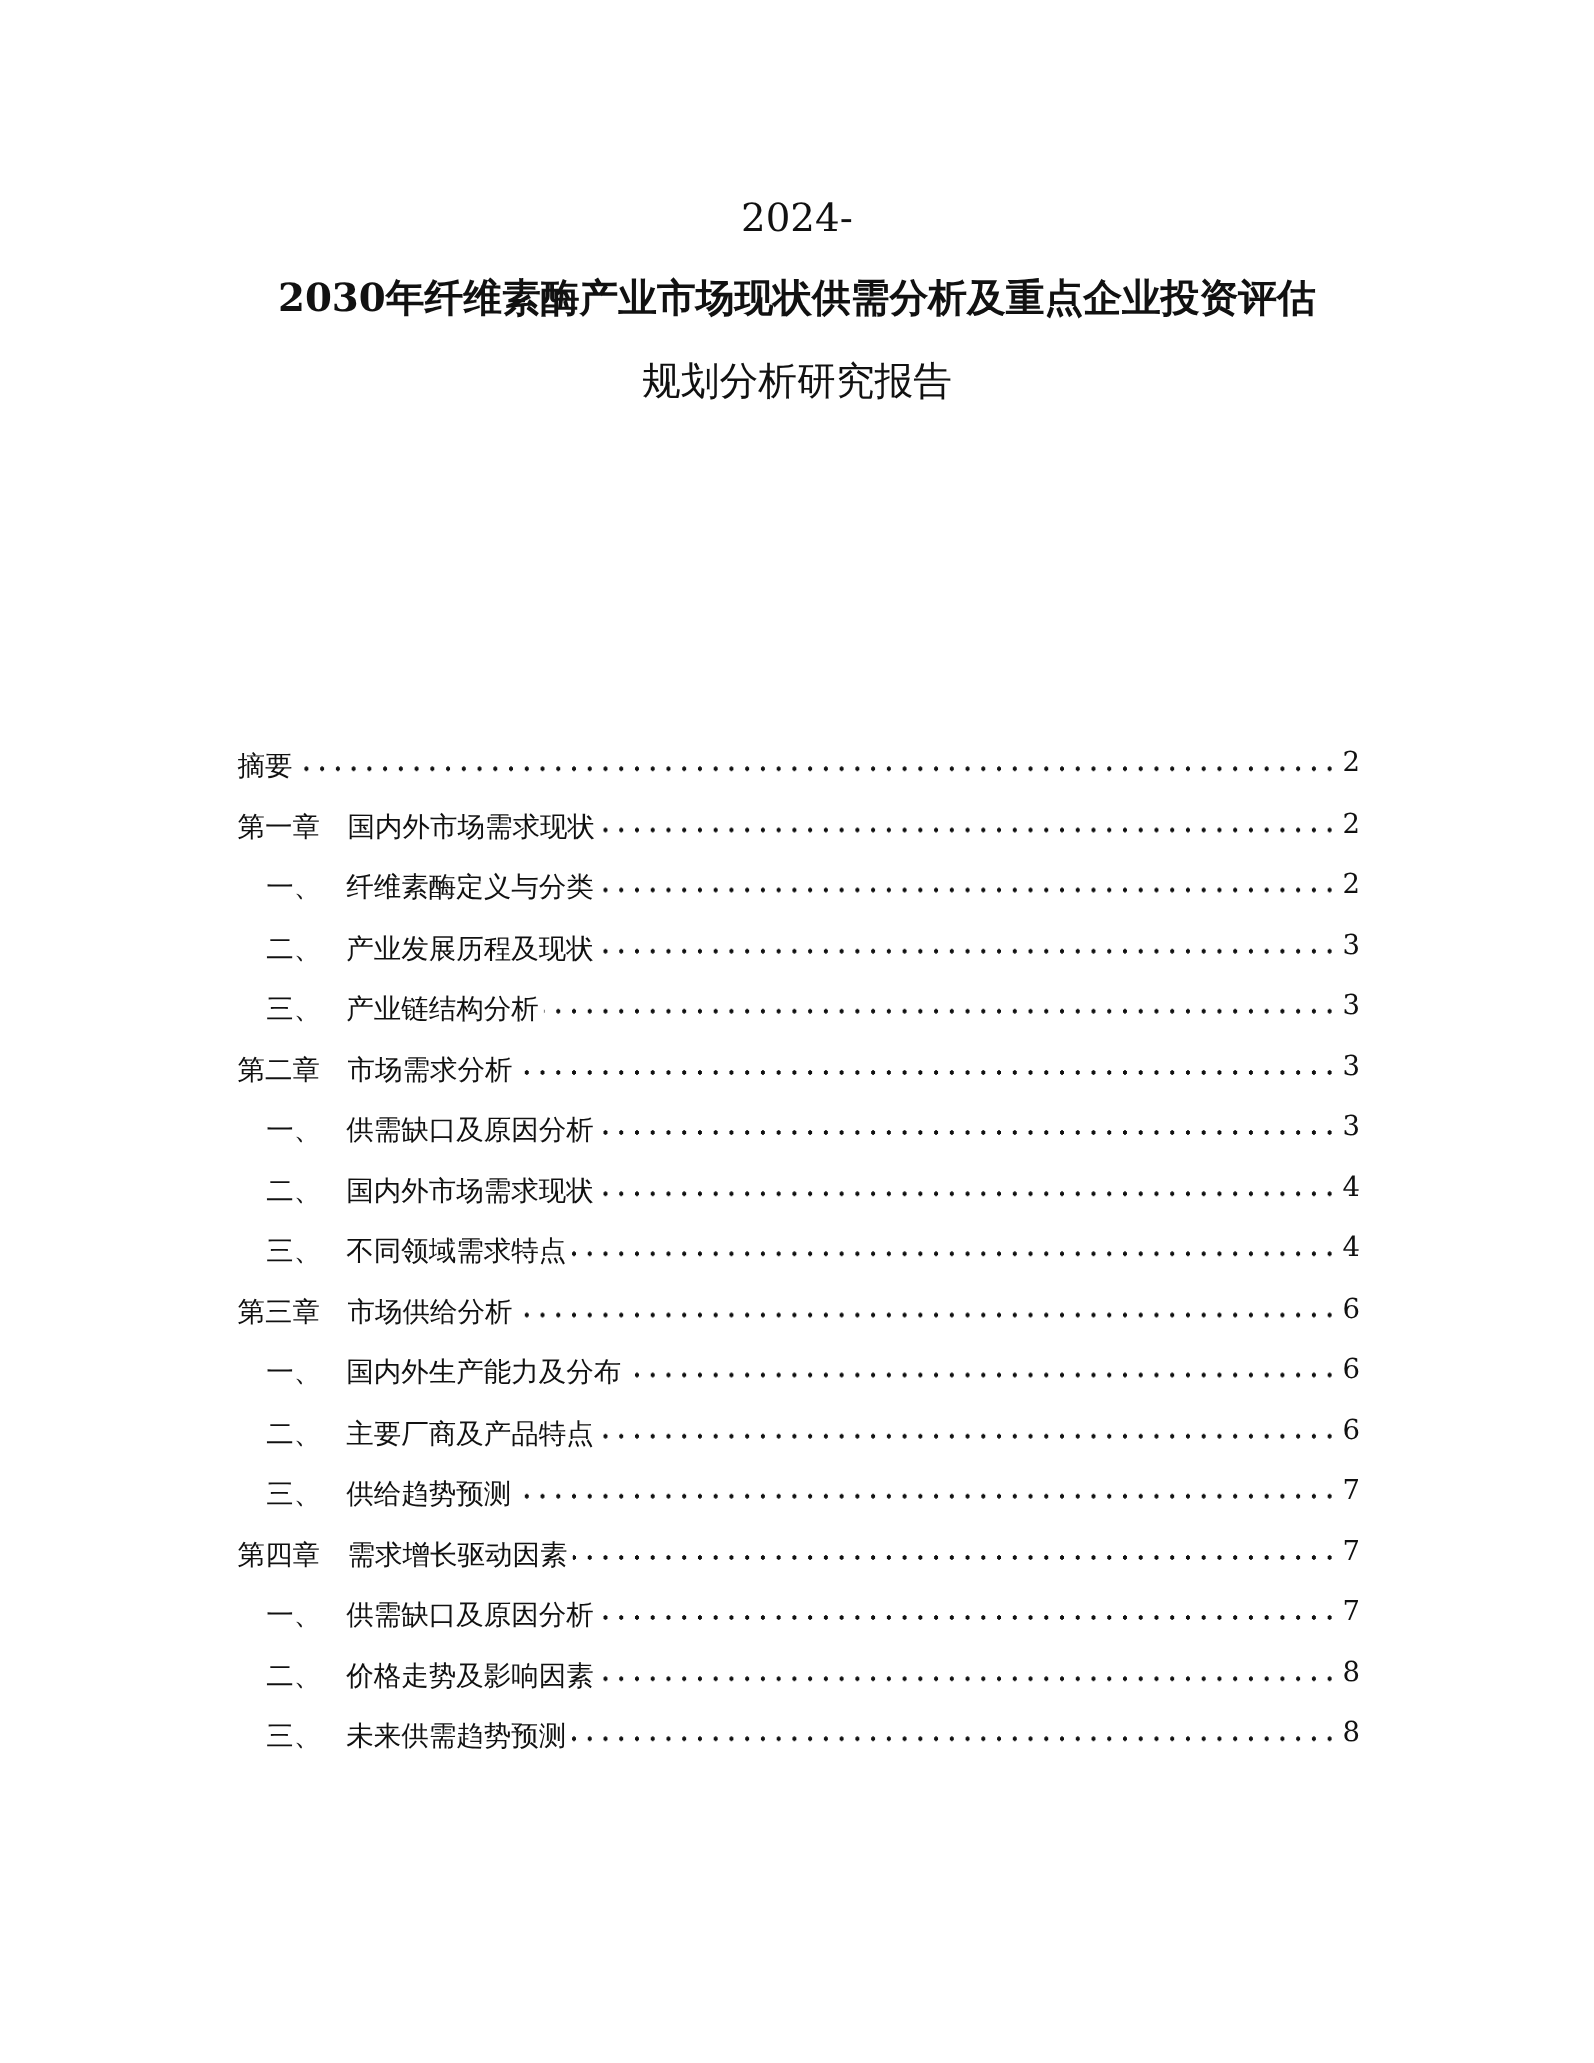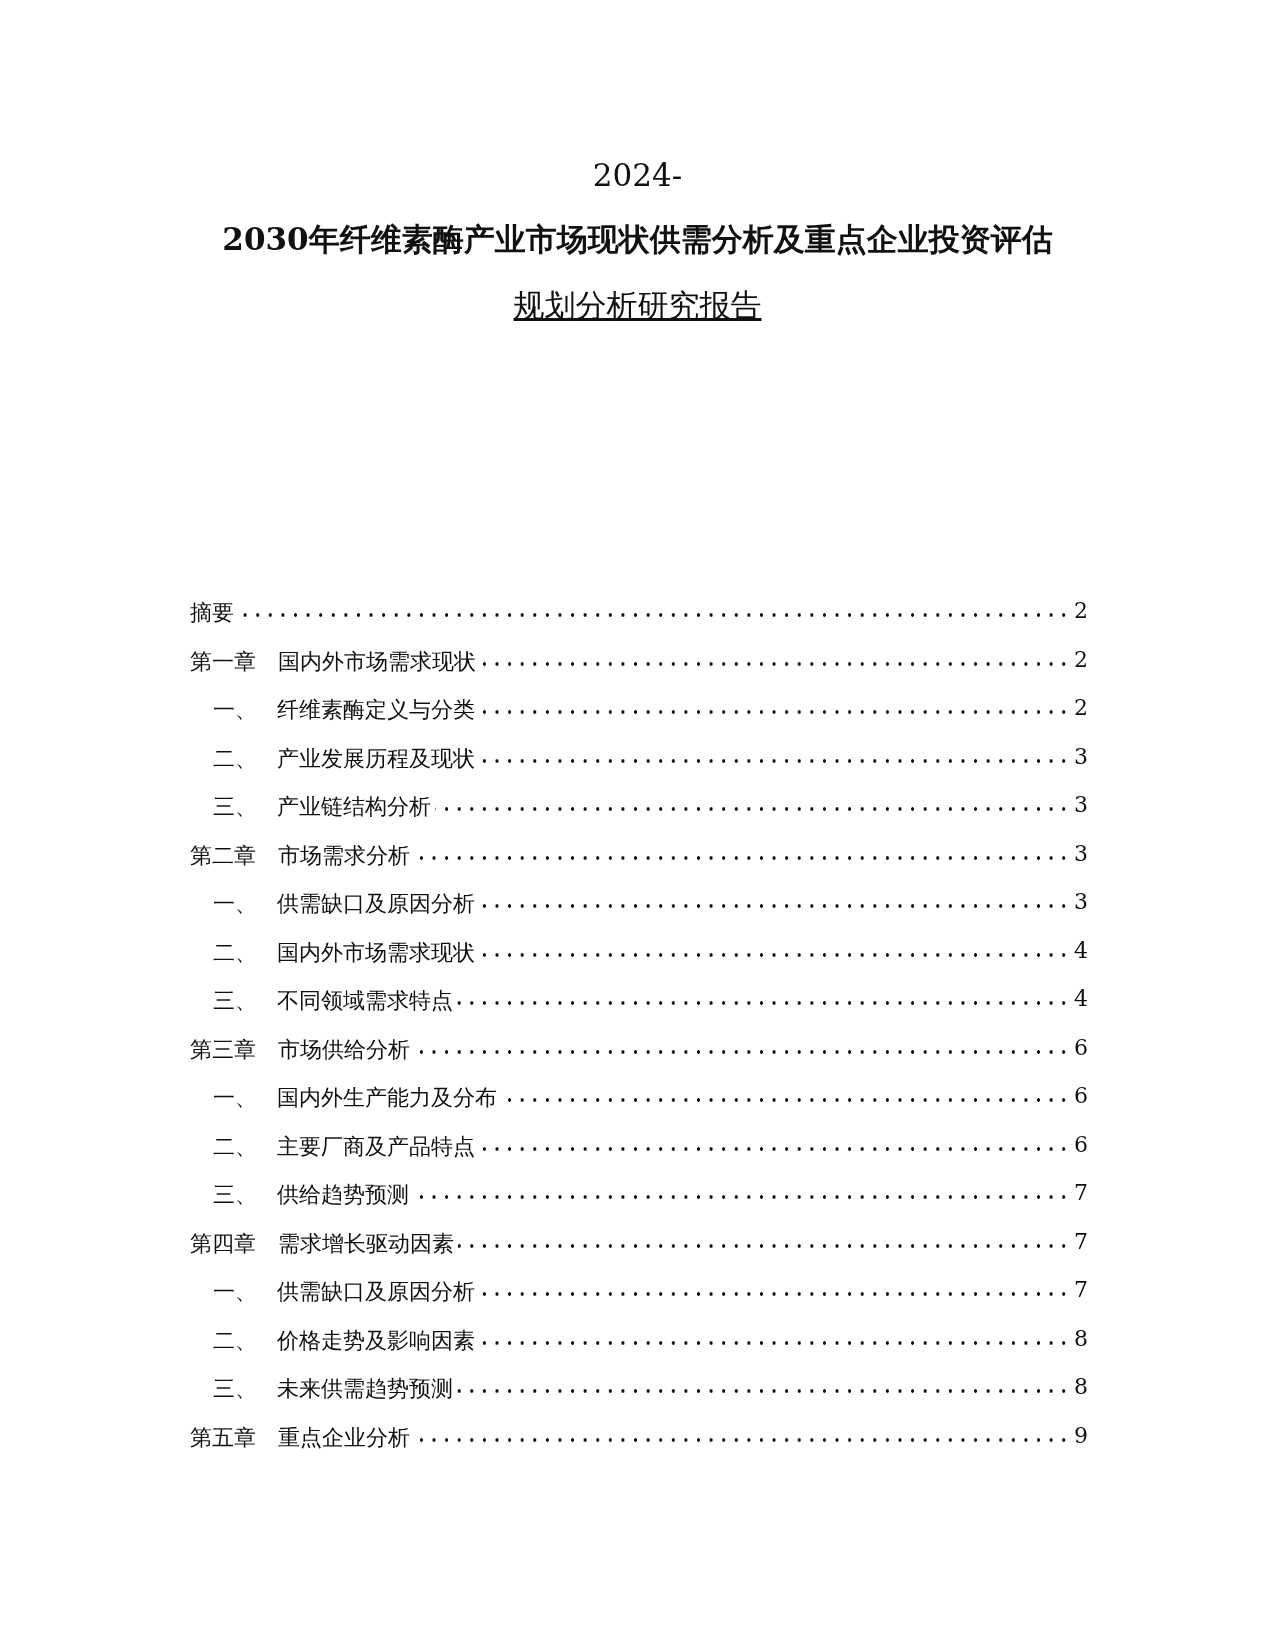--- a/index.html
+++ b/index.html
@@ -2,21 +2,21 @@
 <html><head>
 <meta charset="utf-8">
 <style>
   html, body { margin: 0; padding: 0; background: #ffffff; }
   body { width: 1275px; height: 1650px; position: relative; overflow: hidden;
          font-family: "DejaVu Serif", "Liberation Serif", serif; color: #111; }
   .title { position: absolute; left: 0; width: 1275px; text-align: center;
            font-size: 31px; line-height: 40px; letter-spacing: 0px; color: #111; }
   .title.l1 { top: 155px; }
   .title.l2 { top: 219px; font-weight: bold; }
-  .title.l3 { top: 285px; text-decoration: underline; }
+  .title.l3 { top: 285px; }
   .toc { position: absolute; left: 190px; top: 598px; width: 898px; }
   .row { height: 48.5px; display: flex; align-items: flex-start; font-size: 22px;
          font-family: "DejaVu Sans", "Liberation Sans", sans-serif; color: #111; white-space: nowrap; }
   .row.sub { padding-left: 23px; }
   .prefix { display: inline-block; }
   .row.chap .prefix { width: 88px; }
   .row.sub .prefix { width: 64px; }
   .label { display: inline-block; }
   .dots { flex: 1; overflow: hidden; margin: 0 4px; height: 24px; position: relative; }
   .dots::before { content: ""; position: absolute; left: 0; right: 0; bottom: 5px; height: 4px;
@@ -131,19 +131,13 @@
     <span class="dots"></span>
     <span class="page">8</span>
   </div>
   <div class="row sub">
     <span class="prefix">三、</span>
     <span class="label">未来供需趋势预测</span>
     <span class="dots"></span>
     <span class="page">8</span>
   </div>
 
-  <div class="row chap">
-    <span class="prefix">第五章</span>
-    <span class="label">重点企业分析</span>
-    <span class="dots"></span>
-    <span class="page">9</span>
-  </div>
 </div>
 
 </body></html>

